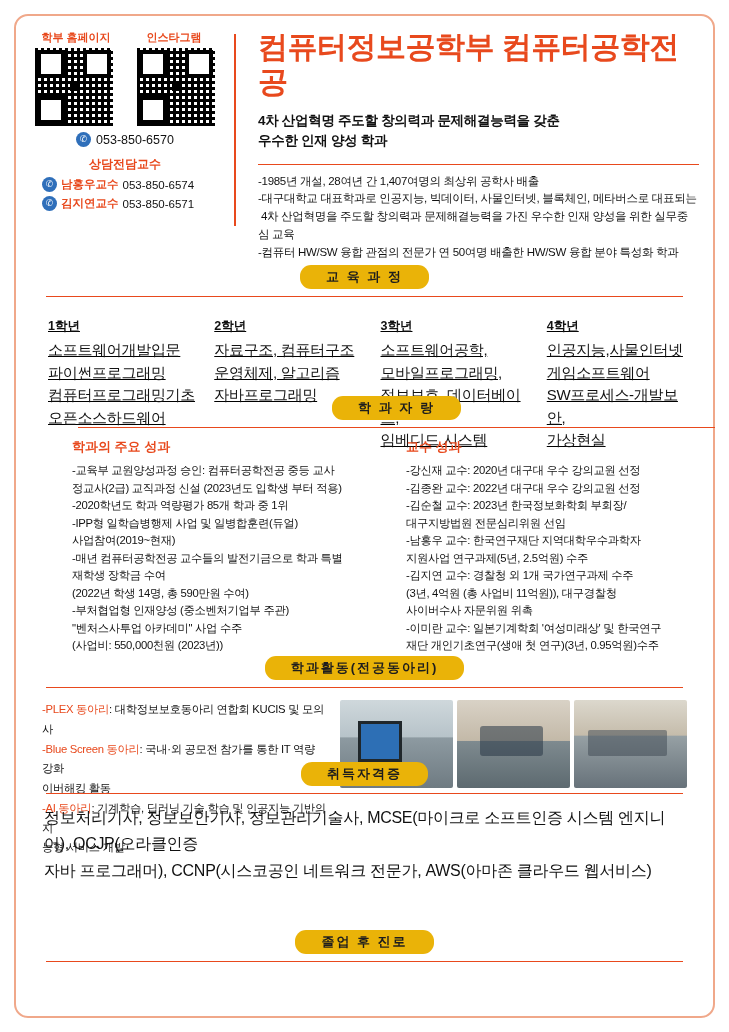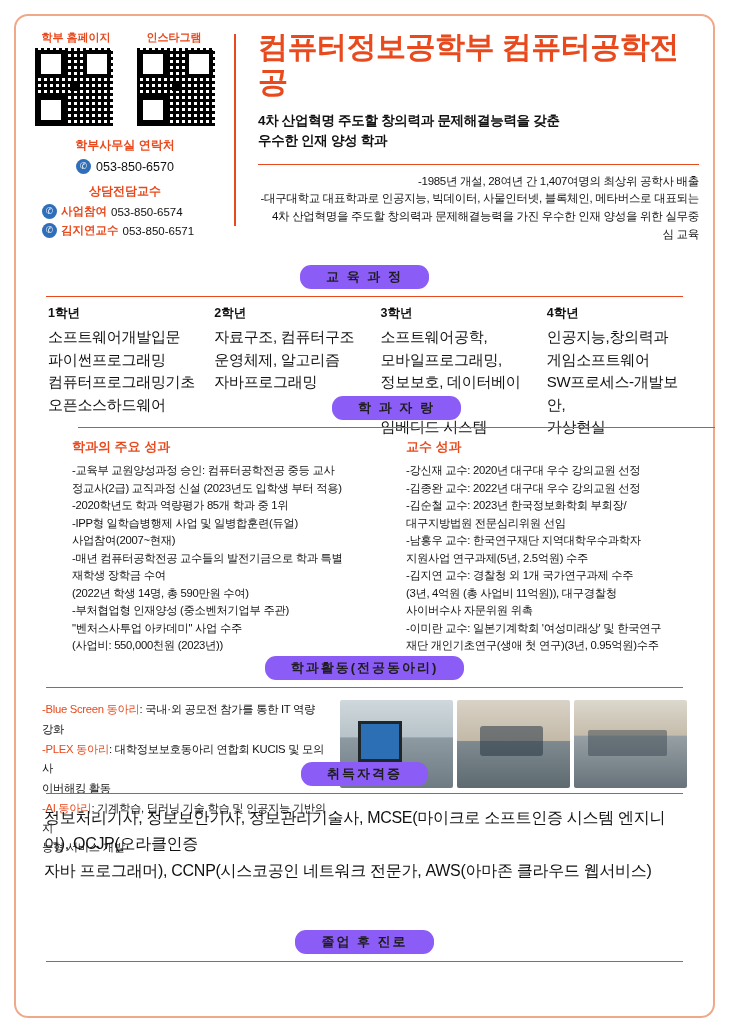--- a/index.html
+++ b/index.html
@@ -170,30 +170,30 @@
     border: 0;
     border-top: 1.5px solid #e8491d;
     margin: 12px 0 8px 0;
   }
   .bullets {
     font-size: 11.5px;
     color: #111;
     line-height: 1.55;
     letter-spacing: -0.3px;
   }
-  .bullets div { white-space: pre-wrap; text-align: right; }
+  .bullets div { white-space: pre-wrap; }
 
   
   .sec-head {
     text-align: center;
     margin: 0;
   }
   .pill {
     display: inline-block;
-    background: #8b5cf6;
+    background: #eab308;
     border-radius: 11px;
     padding: 3px 26px;
     font-size: 13px;
     font-weight: bold;
     color: #1d1d1d;
     letter-spacing: 2px;
   }
   .sec-rule {
     border: 0;
     border-top: 1.5px solid #e8491d;
@@ -202,22 +202,23 @@
   .band {
     position: absolute;
     left: 16px;
     width: 697px;
   }
 
   
   .curri {
     display: flex;
     padding: 0 18px;
-    margin-top: 8px;
+    margin-top: 21px;
     gap: 4px;
+    text-decoration: underline;
   }
   .curri-col { flex: 1; padding-left: 14px; }
   .curri-col h4 {
     margin: 0 0 4px 0;
     font-size: 12.5px;
     font-weight: bold;
     color: #111;
   }
   .curri-col p {
     margin: 0;
@@ -340,31 +341,30 @@
         <div class="qr">
             <span class="corner-bl"></span>
             <span class="ctr"></span>
           </div>
         <div class="qr">
             <span class="corner-bl"></span>
             <span class="ctr"></span>
           </div>
       </div>
 
-      <div class="contact-title">학부사무실 연락처</div>
       <div class="phone-line">
         <span class="phone-ico">✆</span>
         <span>053-850-6570</span>
       </div>
 
       <div class="prof-title">상담전담교수</div>
 
       <div class="prof-line">
         <span class="phone-ico">✆</span>
-        <span class="prof-name">사업참여</span>
+        <span class="prof-name">남홍우교수</span>
         <span class="prof-num">053-850-6574</span>
       </div>
       <div class="prof-line">
         <span class="phone-ico">✆</span>
         <span class="prof-name">김지연교수</span>
         <span class="prof-num">053-850-6571</span>
       </div>
     </div>
 
     <div class="vrule"></div>
@@ -373,20 +373,21 @@
       <div class="main-title">컴퓨터정보공학부 컴퓨터공학전공</div>
       <div class="sub-title">
         <div>4차 산업혁명 주도할 창의력과 문제해결능력을 갖춘</div>
         <div>우수한 인재 양성 학과</div>
       </div>
       <hr class="hr-orange">
       <div class="bullets">
         <div>-1985년 개설, 28여년 간 1,407여명의 최상위 공학사 배출</div>
         <div>-대구대학교 대표학과로 인공지능, 빅데이터, 사물인터넷, 블록체인, 메타버스로 대표되는
  4차 산업혁명을 주도할 창의력과 문제해결능력을 가진 우수한 인재 양성을 위한 실무중심 교육</div>
+        <div>-컴퓨터 HW/SW 융합 관점의 전문가 연 50여명 배출한 HW/SW 융합 분야 특성화 학과</div>
       </div>
     </div>
   </div>
 
   <div class="band" style="top:265px;">
     <div class="sec-head">
       <span class="pill">교 육 과 정</span>
     </div>
     <hr class="sec-rule">
     <div class="curri">
@@ -405,41 +406,41 @@
       </div>
       <div class="curri-col">
         <h4>3학년</h4>
         <p>소프트웨어공학,
 모바일프로그래밍,
 정보보호, 데이터베이스,
 임베디드 시스템</p>
       </div>
       <div class="curri-col">
         <h4>4학년</h4>
-        <p>인공지능,창의력과
+        <p>인공지능,사물인터넷
 게임소프트웨어
 SW프로세스-개발보안,
 가상현실</p>
       </div>
     </div>
   </div>
 
   <div class="band" style="top:396px;padding-left:32px;">
     <div class="sec-head">
       <span class="pill">학 과 자 랑</span>
     </div>
     <hr class="sec-rule">
     <div class="two-col">
       <div class="col-left">
         <div class="col-h">학과의 주요 성과</div>
         <div class="col-body">-교육부 교원양성과정 승인: 컴퓨터공학전공 중등 교사
  정교사(2급) 교직과정 신설 (2023년도 입학생 부터 적용)
 -2020학년도 학과 역량평가 85개 학과 중 1위
 -IPP형 일학습병행제 사업 및 일병합훈련(듀얼)
- 사업참여(2007~현재)
+ 사업참여(2019~현재)
 -매년 컴퓨터공학전공 교수들의 발전기금으로 학과 특별
  재학생 장학금 수여
  (2022년 학생 14명, 총 590만원 수여)
 -부처협업형 인재양성 (중소벤처기업부 주관)
  "벤처스사투업 아카데미" 사업 수주
  (사업비: 550,000천원 (2023년))</div>
       </div>
       <div class="col-right">
         <div class="col-h">교수 성과</div>
         <div class="col-body">-강신재 교수: 2020년 대구대 우수 강의교원 선정
@@ -458,24 +459,24 @@
   </div>
 
   <div class="band" style="top:656px;">
     <div class="sec-head">
       <span class="pill">학과활동(전공동아리)</span>
     </div>
     <hr class="sec-rule">
     <div class="clubs">
       <div class="clubs-text">
         <div>
-          <span class="club-name">-Blue Screen 동아리</span><span>: 국내·외 공모전 참가를 통한 IT 역량 강화</span>
+          <span class="club-name">-PLEX 동아리</span><span>: 대학정보보호동아리 연합회 KUCIS 및 모의 사</span>
         </div>
         <div>
-          <span class="club-name">-PLEX 동아리</span><span>: 대학정보보호동아리 연합회 KUCIS 및 모의 사</span>
+          <span class="club-name">-Blue Screen 동아리</span><span>: 국내·외 공모전 참가를 통한 IT 역량 강화</span>
         </div>
         <div>
           <span>이버해킹 활동</span>
         </div>
         <div>
           <span class="club-name">-AI 동아리</span><span>: 기계학습, 딥러닝 기술 학습 및 인공지능 기반의 지</span>
         </div>
         <div>
           <span>능형 서비스 개발</span>
         </div>

